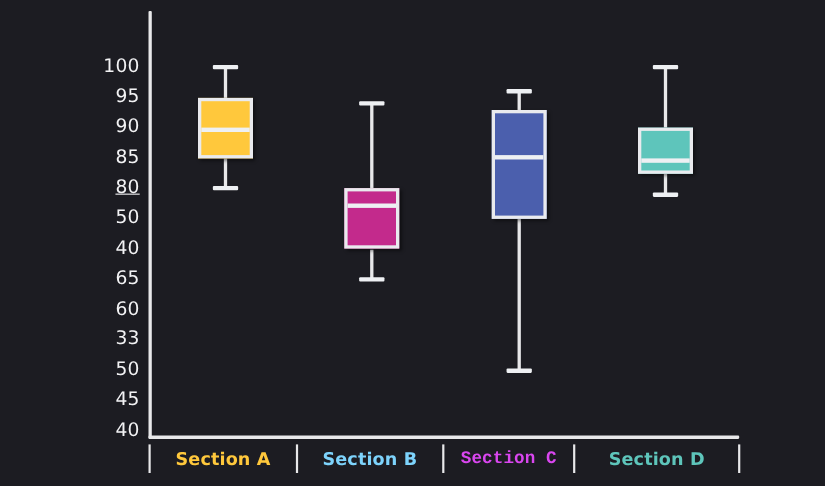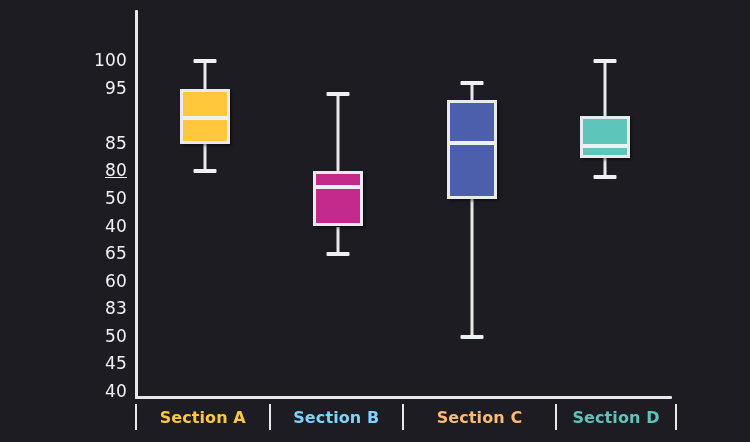--- a/index.html
+++ b/index.html
@@ -127,27 +127,28 @@
 <body>
 
 <div id="chart-root">
 
   <div class="y-axis-line"></div>
   <div class="x-axis-line"></div>
 
   <div id="y-tick-layer">
       <div class="y-tick" style="top: 52px;">100</div>
       <div class="y-tick" style="top: 79.5833px;">95</div>
+      <div class="y-tick" style="top: 107.167px;">90</div>
       <div class="y-tick" style="top: 134.75px;">85</div>
       <div class="y-tick" style="top: 162.333px; text-decoration: underline;">80</div>
       <div class="y-tick" style="top: 189.917px;">50</div>
       <div class="y-tick" style="top: 217.5px;">40</div>
       <div class="y-tick" style="top: 245.083px;">65</div>
       <div class="y-tick" style="top: 272.667px;">60</div>
-      <div class="y-tick" style="top: 300.25px;">83</div>
+      <div class="y-tick" style="top: 300.25px;">33</div>
       <div class="y-tick" style="top: 327.833px;">50</div>
       <div class="y-tick" style="top: 355.417px;">45</div>
       <div class="y-tick" style="top: 383px;">40</div>
     </div>
 
   <div id="plot-area">
       <div class="boxgroup" style="left: 41.75px; width: 50px;">
         <div class="whisker-line" style="top: 61px; height: 27.5833px;"></div>
         <div class="whisker-cap" style="top: 59px; width: 23px;"></div>
         <div class="whisker-line" style="top: 143.75px; height: 27.5833px;"></div>
@@ -184,19 +185,19 @@
         </div>
       </div>
     </div>
 
   <div id="legend">
       <div class="legend-divider"></div>
       <div class="legend-item" style="color: rgb(255, 200, 60); width: 131.5px;">Section A</div>
       <div class="legend-divider"></div>
       <div class="legend-item" style="color: #7dd3fc; width: 131.5px;">Section B</div>
       <div class="legend-divider"></div>
-      <div class="legend-item" style="color: #fdba74; width: 151px;">Section C</div>
-      <div class="legend-divider"></div>
-      <div class="legend-item" style="color: rgb(94, 197, 187); width: 118px;">Section D</div>
+      <div class="legend-item" style="color: #d946ef; width: 117px; font-family: Liberation Mono, monospace;">Section C</div>
+      <div class="legend-divider"></div>
+      <div class="legend-item" style="color: rgb(94, 197, 187); width: 148px;">Section D</div>
       <div class="legend-divider"></div>
     </div>
 
 </div>
 
 </body></html>

